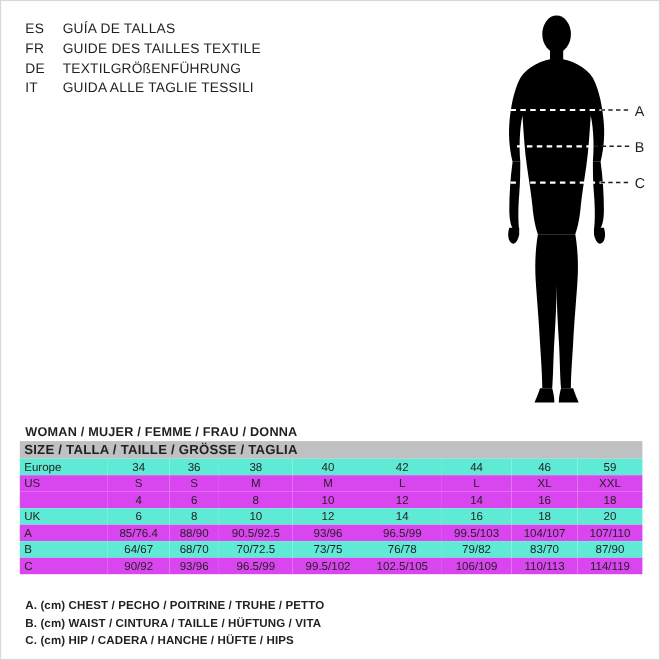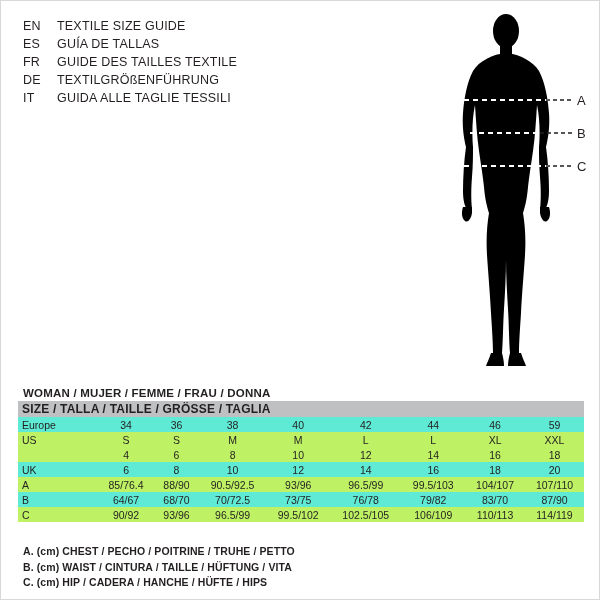--- a/index.html
+++ b/index.html
@@ -82,21 +82,21 @@
     padding: 0 4px;
     white-space: nowrap;
   }
   tr.head-row td {
     background: #bfc0c2;
     font-weight: bold;
     font-size: 12px;
     letter-spacing: 0.2px;
     height: 16px;
   }
-  tr.shade td { background: #bef264; }
+  tr.shade td { background: #d946ef; }
   tr.plain td { background: #5eead4; }
   td.label-col {
     text-align: left;
     width: 80px;
     padding-left: 6px;
   }
   td.val { text-align: center; }
 
   
   .notes {
@@ -111,24 +111,20 @@
     line-height: 15.5px;
     letter-spacing: 0.1px;
   }
 </style>
 </head>
 <body>
 
 <div class="page">
 
   <div class="lang-block">
-    <div class="lang-row">
-      <span class="lang-code">EN</span>
-      <span class="lang-text">TEXTILE SIZE GUIDE</span>
-    </div>
     <div class="lang-row">
       <span class="lang-code">ES</span>
       <span class="lang-text">GUÍA DE TALLAS</span>
     </div>
     <div class="lang-row">
       <span class="lang-code">FR</span>
       <span class="lang-text">GUIDE DES TAILLES TEXTILE</span>
     </div>
     <div class="lang-row">
       <span class="lang-code">DE</span>

